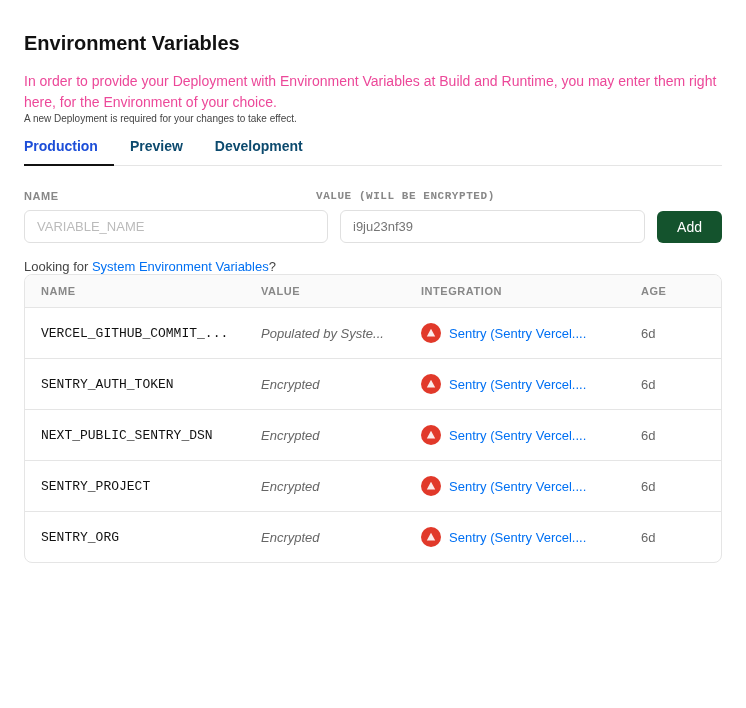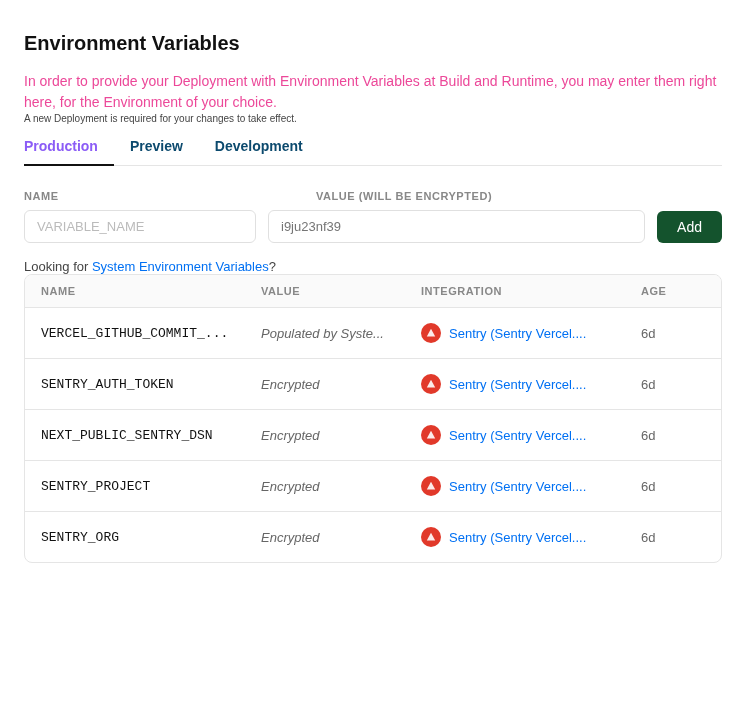--- a/index.html
+++ b/index.html
@@ -38,21 +38,21 @@
       cursor: pointer;
       color: #0c4a6e;
       border-bottom: 2px solid transparent;
       margin-bottom: -1px;
       font-weight: 700;
     }
     .tab:first-child {
       padding-left: 0;
     }
     .tab.active {
-      color: #8b5cf6;
+      color: #1d4ed8;
       border-bottom: 2px solid #111;
       font-weight: 600;
     }
     .form-section {
       margin-bottom: 16px;
     }
     .form-labels {
       display: flex;
       gap: 12px;
       margin-bottom: 8px;
@@ -62,28 +62,29 @@
       font-weight: 600;
       color: #888;
       letter-spacing: 0.05em;
       text-transform: uppercase;
     }
     .form-label:first-child {
       width: 280px;
     }
     .form-label:last-child {
       flex: 1;
+      font-family: Liberation Mono, monospace;
     }
     .form-inputs {
       display: flex;
       gap: 12px;
       align-items: center;
     }
     .input-name {
-      width: 232px;
+      width: 304px;
       padding: 8px 12px;
       border: 1px solid #e0e0e0;
       border-radius: 6px;
       font-size: 13px;
       color: #bbb;
       outline: none;
     }
     .input-name::placeholder { color: #bbb; }
     .input-value {
       flex: 1;

